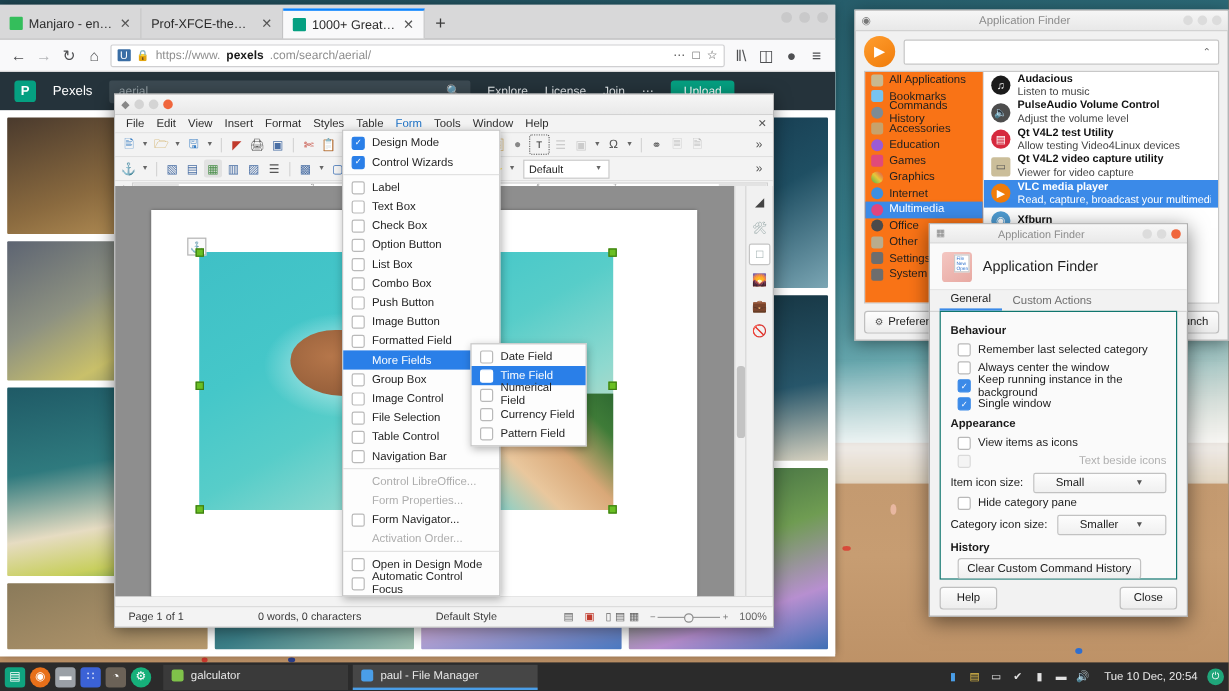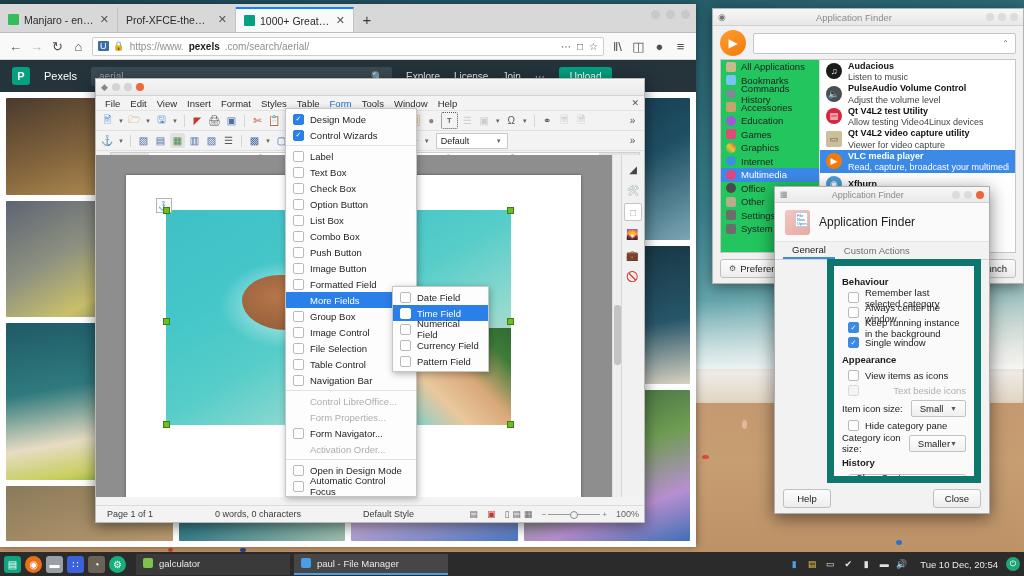--- a/index.html
+++ b/index.html
@@ -134,21 +134,21 @@
     align-items:center;padding:0 5px;border-bottom:1px solid #d2d2d2;}
   #af-title .ttl{flex:1;text-align:center;font-size:9.5px;color:#8b8b8b;}
   #af-search{height:34px;display:flex;align-items:center;gap:7px;padding:0 7px;}
   #af-playicon{width:26px;height:26px;border-radius:50%;background:linear-gradient(145deg,#ff9d2e,#f07c0b);
     display:flex;align-items:center;justify-content:center;color:#fff;font-size:12px;}
   #af-input{flex:1;height:19px;background:#fff;border:1px solid #c6c6c6;border-radius:2px;
     display:flex;align-items:center;padding:0 6px;font-size:9.5px;color:#555;}
   #af-input .chev{margin-left:auto;font-size:8px;color:#666;}
   #af-body{position:absolute;left:7px;right:7px;top:50px;bottom:30px;display:flex;
     border:1px solid #c8c8c8;background:#fff;}
-  #af-cats{width:98px;background:#22c55e;border-right:1px solid #dcdcdc;overflow:hidden;}
+  #af-cats{width:98px;background:#f97316;border-right:1px solid #dcdcdc;overflow:hidden;}
   .af-cat{height:13.5px;display:flex;align-items:center;gap:5px;padding:0 5px;font-size:9.5px;color:#1f1f1f;}
   .af-cat.sel{background:#3b8ae8;color:#fff;}
   .af-ico{width:10px;height:10px;border-radius:2px;flex:0 0 10px;}
   #af-apps{flex:1;overflow:hidden;background:#fff;}
   .af-app{height:22.5px;display:flex;align-items:center;gap:6px;padding:0 6px;}
   .af-app.sel{background:#3b8ae8;}
   .af-appico{width:16px;height:16px;border-radius:50%;flex:0 0 16px;
     display:flex;align-items:center;justify-content:center;font-size:9px;color:#fff;}
   .af-apptxt{line-height:1.05;overflow:hidden;}
   .af-n{font-size:9px;font-weight:bold;color:#111;white-space:nowrap;}
@@ -168,30 +168,30 @@
     border-bottom:1px solid #e2e2e2;}
   #pf-icon{width:25px;height:25px;background:linear-gradient(145deg,#f4c7c2,#e8a9a2);border-radius:3px;
     position:relative;flex:0 0 25px;}
   #pf-icon .chip{position:absolute;right:2px;top:2px;width:13px;height:15px;background:#fff;
     border:1px solid #c9c9c9;font-size:4px;color:#2a6ecb;line-height:4.4px;padding:1px;box-sizing:border-box;}
   #pf-h1{font-size:12px;color:#1e1e1e;}
   #pf-tabs{height:17px;display:flex;gap:0;padding:0 8px;background:#f2f2f2;border-bottom:1px solid #d4d4d4;}
   .pf-tab{padding:0 9px;font-size:9.5px;color:#6f6f6f;display:flex;align-items:center;}
   .pf-tab.act{color:#1b1b1b;border-bottom:2px solid #3b8ae8;}
   #pf-content{position:absolute;left:8px;right:8px;top:72px;bottom:30px;background:#fafafa;
-    border:7px solid #0f766e;padding:6px 8px;box-sizing:border-box;overflow:hidden;margin-left:44px;}
+    border:1px solid #0f766e;padding:6px 8px;box-sizing:border-box;overflow:hidden;}
   .pf-grp{font-size:9.5px;font-weight:bold;color:#1b1b1b;margin:4px 0 3px;}
   .pf-row{display:flex;align-items:center;gap:6px;height:15px;padding-left:6px;font-size:9.5px;color:#1b1b1b;}
   .pf-row.dis{color:#b0b0b0;justify-content:space-between;}
   .pf-chk{width:9px;height:9px;border:1px solid #b9b9b9;background:#fff;border-radius:2px;flex:0 0 9px;
     display:flex;align-items:center;justify-content:center;font-size:7px;color:#fff;}
   .pf-chk.on{background:#3b8ae8;border-color:#3b8ae8;}
   .pf-chk.dis{border-color:#dadada;background:#f4f4f4;}
   .pf-sel{flex:1;height:15px;background:linear-gradient(to bottom,#fdfdfd,#f0f0f0);border:1px solid #c2c2c2;
-    border-radius:2px;display:flex;align-items:center;padding:0 8px;font-size:9.5px;color:#1b1b1b;}
+    border-radius:2px;display:flex;align-items:center;padding:0 18px;font-size:9.5px;color:#1b1b1b;}
   .pf-sel .cv{margin-left:auto;font-size:7px;color:#555;}
   .pf-btnwide{height:16px;background:linear-gradient(to bottom,#fdfdfd,#efefef);border:1px solid #c2c2c2;
     border-radius:3px;display:inline-flex;align-items:center;padding:0 7px;font-size:9.5px;color:#1b1b1b;margin-left:6px;}
   #pf-foot{position:absolute;left:8px;right:8px;bottom:5px;height:19px;display:flex;
     align-items:center;justify-content:space-between;}
   .pf-btn{height:17px;min-width:46px;background:linear-gradient(to bottom,#fdfdfd,#ededed);
     border:1px solid #bfbfbf;border-radius:3px;display:flex;align-items:center;justify-content:center;
     font-size:9.5px;color:#1b1b1b;}
   
   #taskbar{position:absolute;left:0;right:0;bottom:0;height:24px;background:#2b2b2b;

